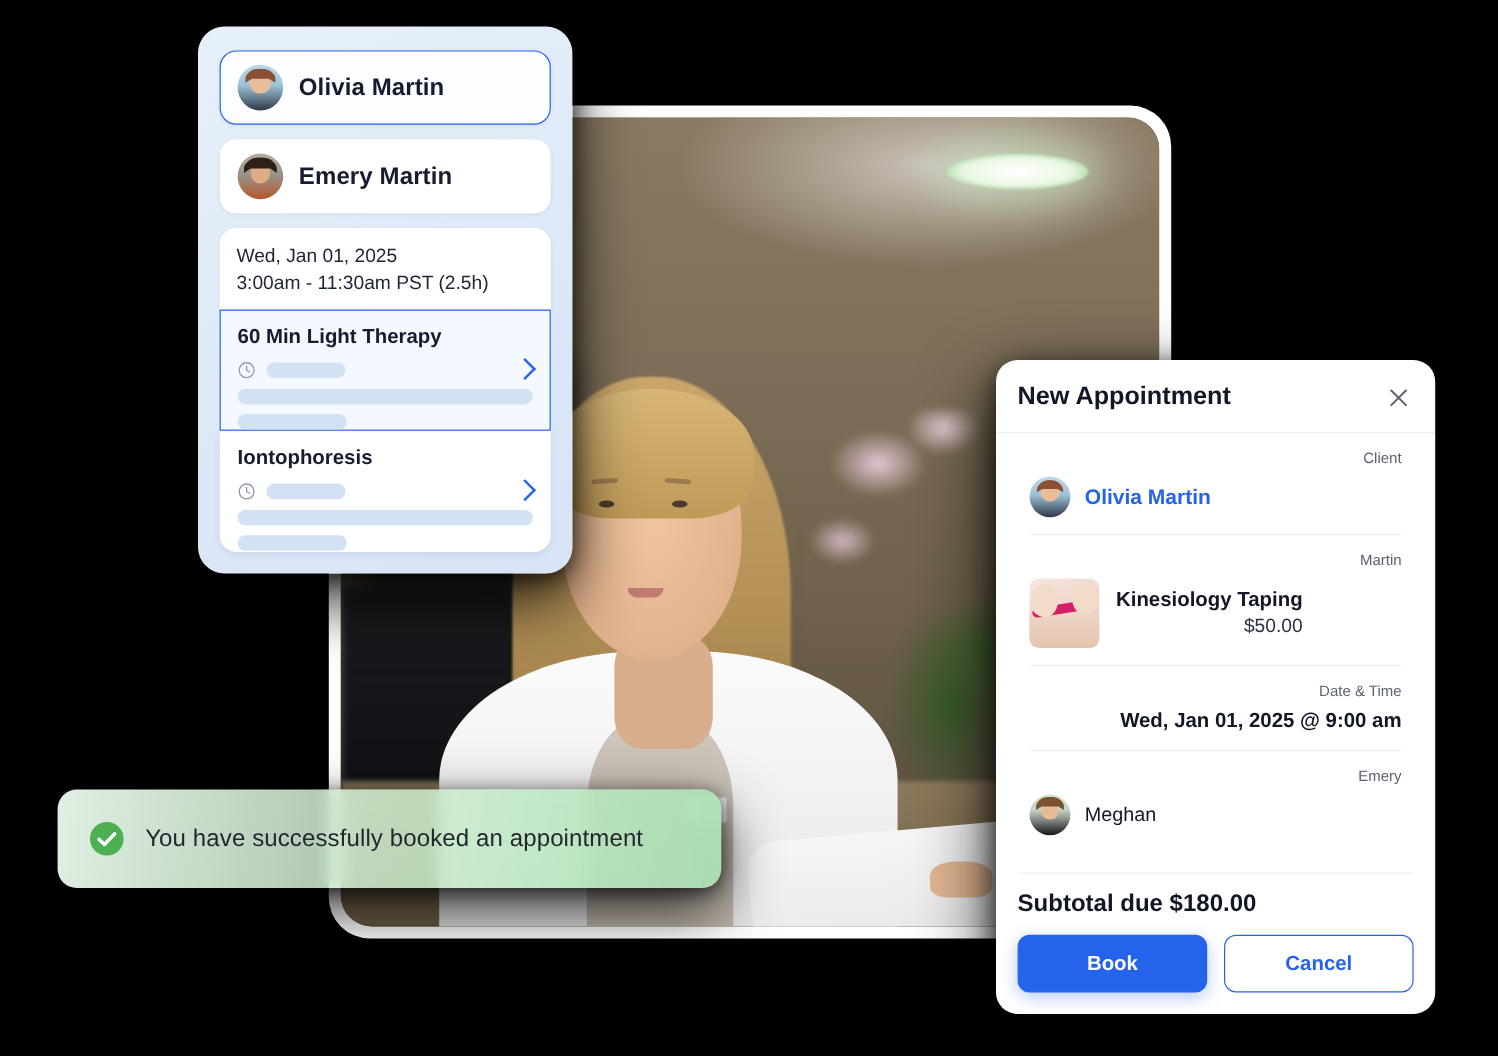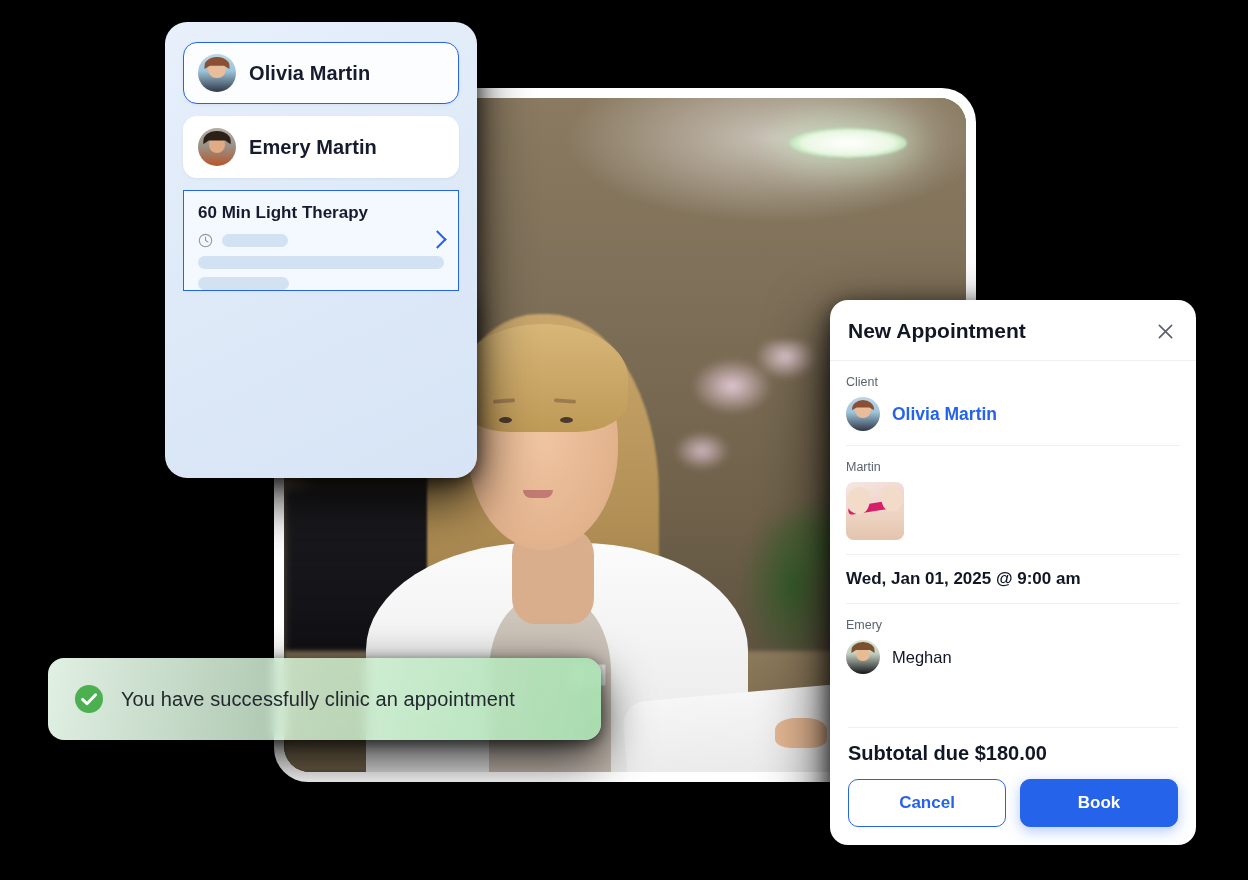--- a/index.html
+++ b/index.html
@@ -171,21 +171,21 @@
     background: #ffffff; border-radius: 18px; overflow: hidden;
     box-shadow: 0 26px 64px rgba(0,0,0,.88), 0 6px 22px rgba(0,0,0,.7);
     display: flex; flex-direction: column;
   }
   .dlg-header {
     display: flex; align-items: center; justify-content: space-between;
     padding: 18px 18px 16px; border-bottom: 1px solid #edeff2;
   }
   .dlg-title { font-size: 21px; font-weight: 700; color: #121726; }
   .close-x { width: 26px; height: 26px; cursor: pointer; display: flex; align-items: center; justify-content: center; }
-  .dlg-body { flex: 1; padding: 0 16px; }
+  .dlg-body { flex: 1; padding: 0 28px; text-align: right; }
   .field { padding: 14px 0 14px; border-bottom: 1px solid #edeff2; }
   .field-label { font-size: 12.5px; color: #5b6270; margin-bottom: 8px; }
   .client-line { display: flex; align-items: center; gap: 12px; }
   .client-line .cname { font-size: 17.5px; font-weight: 700; color: #2563eb; }
   .avatar-sm { width: 34px; height: 34px; border-radius: 50%; flex: 0 0 34px; overflow: hidden; position: relative; }
   .av-meghan { background: linear-gradient(180deg,#d7e3d6 0%, #c3cfc2 40%, #14161a 100%); }
   .av-meghan::before { content:""; position:absolute; left:30%; top:20%; width:40%; height:42%; border-radius:50%; background:#e7bb95; }
   .av-meghan::after  { content:""; position:absolute; left:16%; top:6%; width:68%; height:54%; border-radius:50% 50% 42% 42%; background:#7b5230; clip-path: polygon(0 0,100% 0,100% 60%,80% 44%,20% 44%,0 60%); }
   .service-line { display: flex; align-items: center; gap: 14px; }
   .svc-thumb {
@@ -270,37 +270,56 @@
     <div class="client-row selected">
       <span class="avatar av-olivia"></span>
       <span class="name">Olivia Martin</span>
     </div>
 
     <div class="client-row">
       <span class="avatar av-emery"></span>
       <span class="name">Emery Martin</span>
     </div>
 
+    <div class="datetime-card">
+      <div class="dt-line">Wed, Jan 01, 2025</div>
+      <div class="dt-line">3:00am - 11:30am PST (2.5h)</div>
+    </div>
 
     <div class="service-card selected">
       <div class="svc-title">60 Min Light Therapy</div>
       <div class="svc-meta-row">
         <span class="clock-icon">
           <svg viewBox="0 0 16 16" width="15" height="15">
             <circle cx="8" cy="8" r="6.6" fill="none" stroke="#8e9aa8" stroke-width="1.2"></circle>
             <path d="M8 4.4V8l2.6 1.6" fill="none" stroke="#8e9aa8" stroke-width="1.2" stroke-linecap="round"></path>
           </svg>
         </span>
         <span class="skel w1"></span>
       </div>
       <div class="skel w2"></div>
       <div class="skel w3"></div>
       <span class="chevron"></span>
     </div>
 
+    <div class="service-card last">
+      <div class="svc-title">Iontophoresis</div>
+      <div class="svc-meta-row">
+        <span class="clock-icon">
+          <svg viewBox="0 0 16 16" width="15" height="15">
+            <circle cx="8" cy="8" r="6.6" fill="none" stroke="#8e9aa8" stroke-width="1.2"></circle>
+            <path d="M8 4.4V8l2.6 1.6" fill="none" stroke="#8e9aa8" stroke-width="1.2" stroke-linecap="round"></path>
+          </svg>
+        </span>
+        <span class="skel w1"></span>
+      </div>
+      <div class="skel w2"></div>
+      <div class="skel w3"></div>
+      <span class="chevron"></span>
+    </div>
   </div>
 
   <div id="dialog">
 
     <div class="dlg-header">
       <span class="dlg-title">New Appointment</span>
       <span class="close-x">
         <svg viewBox="0 0 24 24" width="21" height="21">
           <path d="M5 5 L19 19 M19 5 L5 19" stroke="#5a616e" stroke-width="1.9" stroke-linecap="round"></path>
         </svg>
@@ -319,49 +338,54 @@
 
       <div class="field">
         <div class="field-label">Martin</div>
         <div class="service-line">
           <span class="svc-thumb">
             <span class="leg"></span>
               <span class="tape"></span>
             <span class="hand1"></span>
               <span class="hand2"></span>
           </span>
+          <span>
+            <span class="svc-name" style="display:block">Kinesiology Taping</span>
+            <span class="svc-price" style="display:block">$50.00</span>
+          </span>
         </div>
       </div>
 
       <div class="field">
+        <div class="field-label">Date &amp; Time</div>
         <div class="dt-value">Wed, Jan 01, 2025 @ 9:00 am</div>
       </div>
 
       <div class="field" style="border-bottom:none">
         <div class="field-label">Emery</div>
         <div class="staff-line">
           <span class="avatar-sm av-meghan"></span>
           <span class="staff-name">Meghan</span>
         </div>
       </div>
     </div>
 
     <div class="dlg-footer">
       <div style="border-top:1px solid #edeff2; margin-bottom:14px;"></div>
       <div class="subtotal">Subtotal due $180.00</div>
       <div class="btn-row">
+        <div class="btn btn-book">Book</div>
         <div class="btn btn-cancel">Cancel</div>
-        <div class="btn btn-book">Book</div>
       </div>
     </div>
   </div>
 
   <div id="toast">
     <span class="check-circle">
       <svg viewBox="0 0 30 30" width="30" height="30">
         <circle cx="15" cy="15" r="14" fill="#4caf50"></circle>
         <path d="M8.5 15.4 L13 19.7 L21.6 10.8" fill="none" stroke="#ffffff" stroke-width="2.9" stroke-linecap="round" stroke-linejoin="round"></path>
       </svg>
     </span>
-    <span class="msg">You have successfully clinic an appointment</span>
+    <span class="msg">You have successfully booked an appointment</span>
   </div>
 
 </div>
 
 </body></html>

